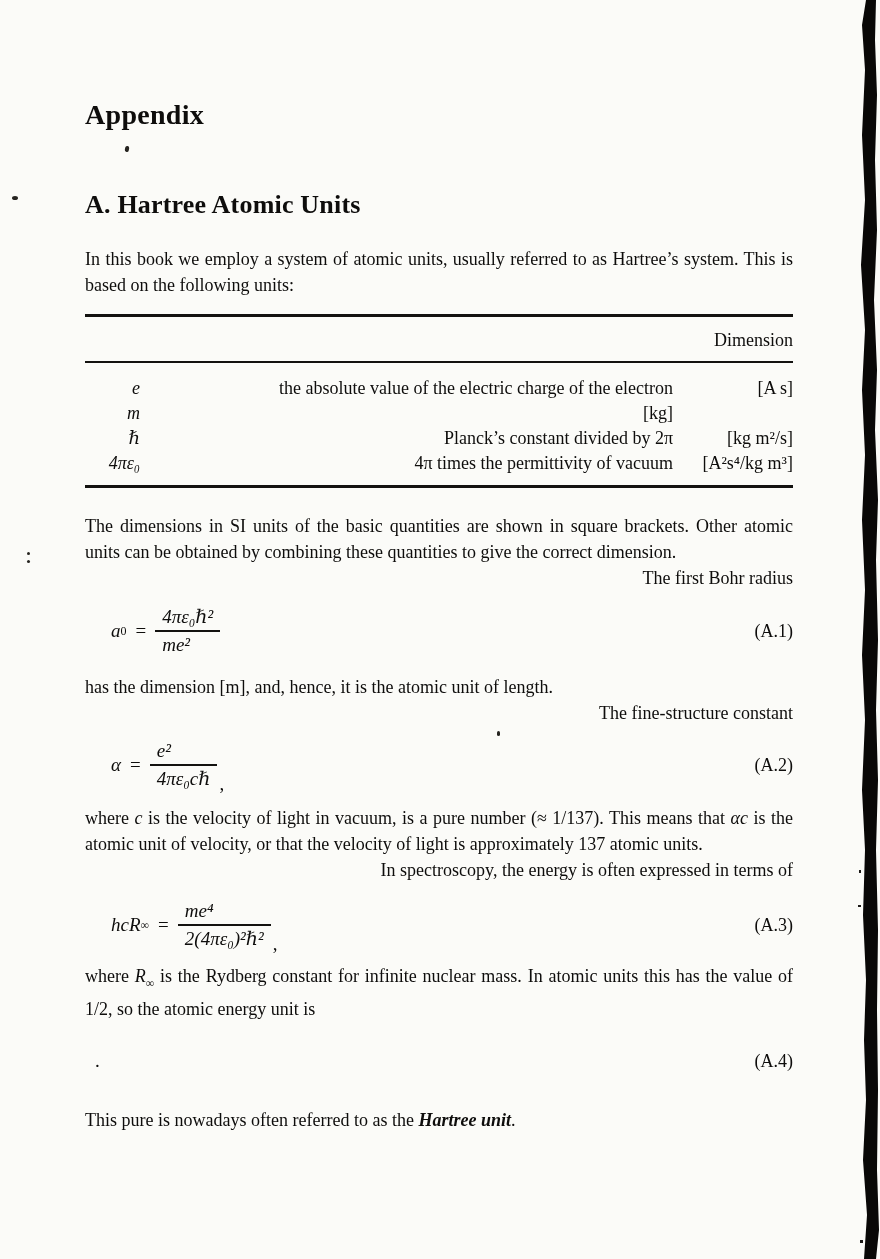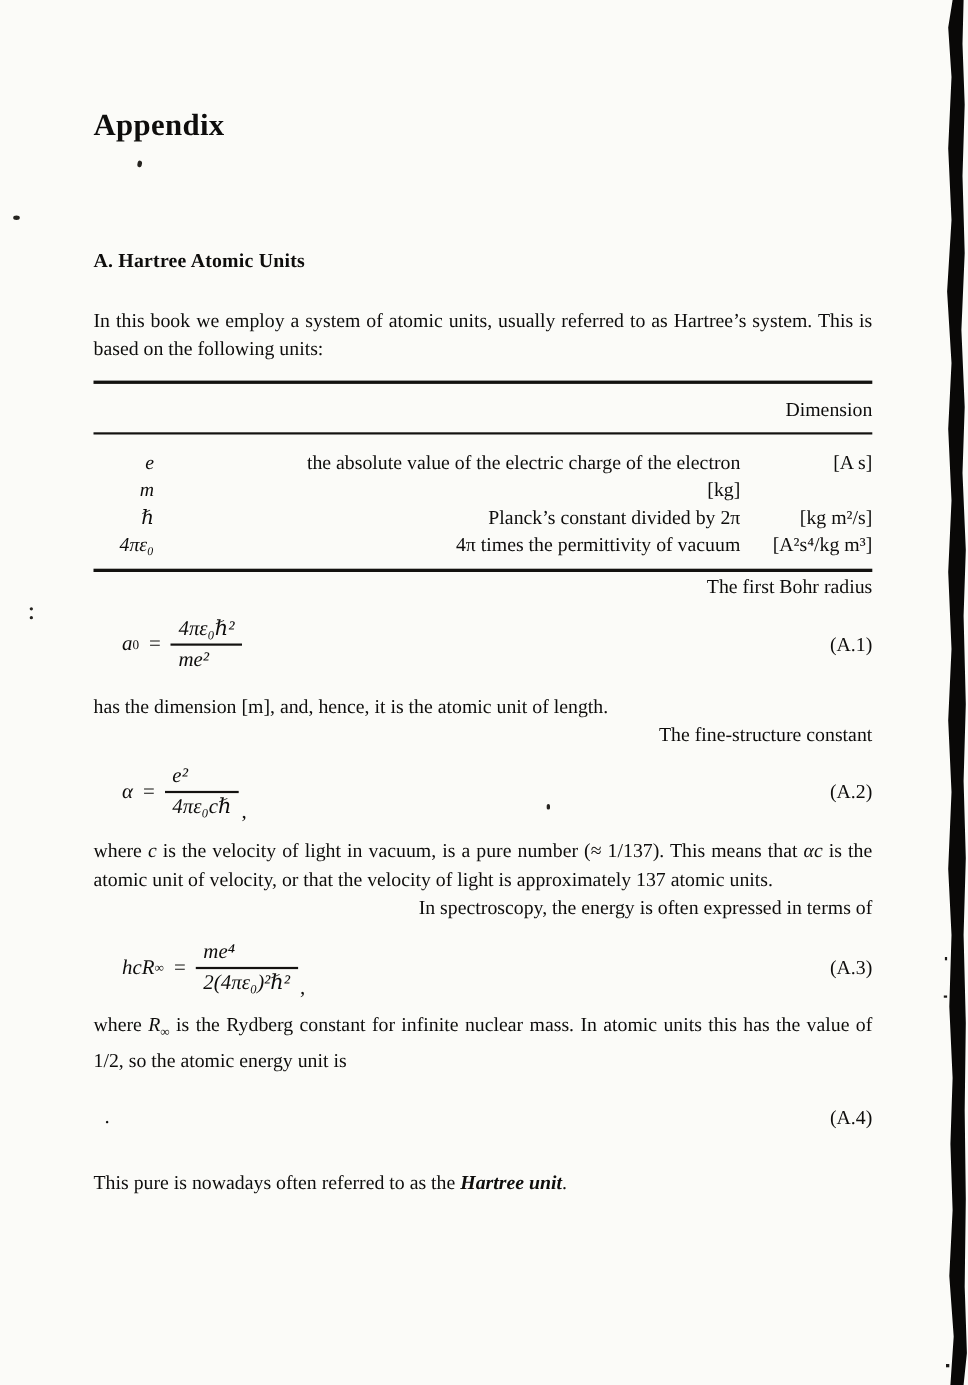--- a/index.html
+++ b/index.html
@@ -12,22 +12,22 @@
     overflow:hidden;
   }
   .content {
     position:absolute; left:85px; top:0; width:708px;
   }
   .appendix-title {
     margin-top:100px;
     font-size:28px; font-weight:bold; line-height:30px; letter-spacing:0.3px;
   }
   .section-heading {
-    margin-top:94px;
-    font-size:18px; font-weight:bold; line-height:26px; letter-spacing:0.2px;
+    margin-top:62px;
+    font-size:26px; font-weight:bold; line-height:26px; letter-spacing:0.2px;
   }
   p.body-text {
     font-size:18px; line-height:26px; text-align:justify;
     text-justify:inter-word;
   }
   .intro { margin-top:28px; }
   .lead-line { font-size:18px; line-height:26px; text-indent:34px; text-align:right; }
   .ital { font-style:italic; }
 
   
@@ -133,20 +133,21 @@
         <span class="t-dim">[kg m²/s]</span>
       </div>
       <div class="t-row">
         <span class="t-sym">4πε₀</span>
         <span class="t-desc">4π times the permittivity of vacuum</span>
         <span class="t-dim">[A²s⁴/kg m³]</span>
       </div>
     </div>
   </div>
 
+  <p class="body-text m-after-table">The dimensions in SI units of the basic quantities are shown in square brackets. Other atomic units can be obtained by combining these quantities to give the correct dimension.</p>
   <p class="lead-line">The first Bohr radius</p>
 
   <div class="eq-row eq1">
     <div class="eq-main">
       <span class="eq-var">a</span>
         <sub class="eq-sub">0</sub>
       <span class="eq-rel">=</span>
       <span class="frac">
         <span class="num">4πε₀ℏ²</span>
         <span class="den">me²</span>

